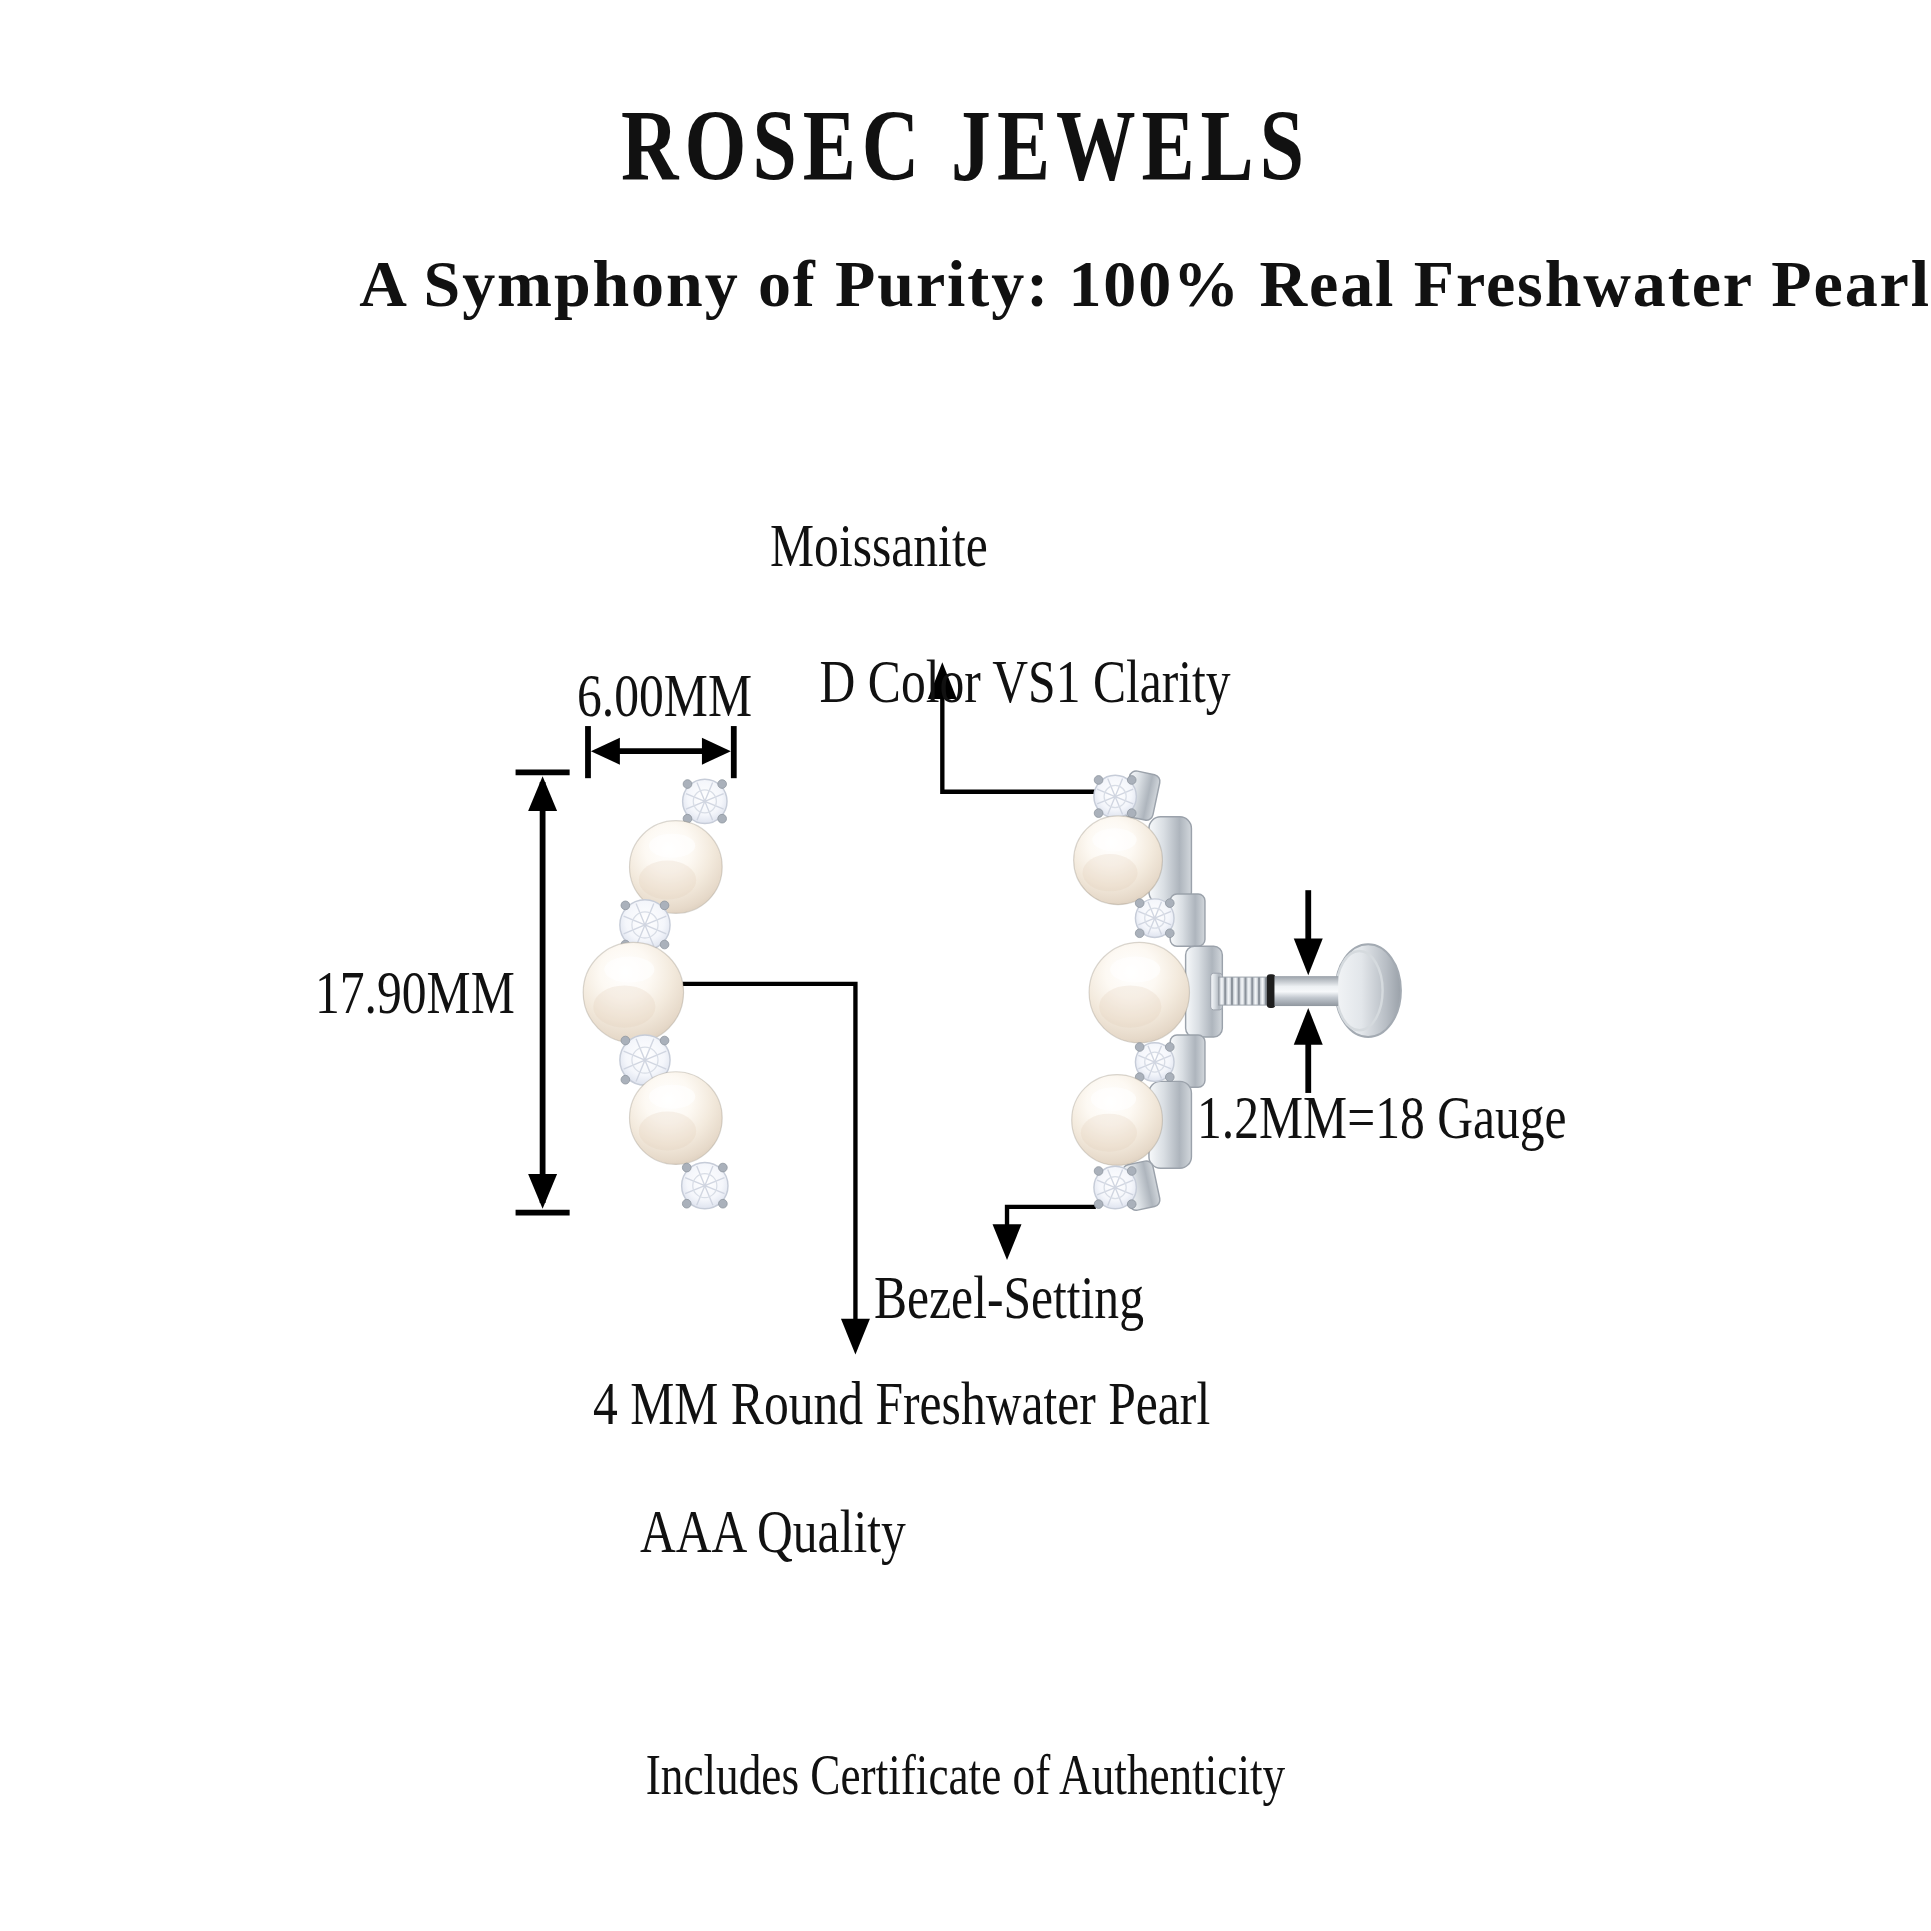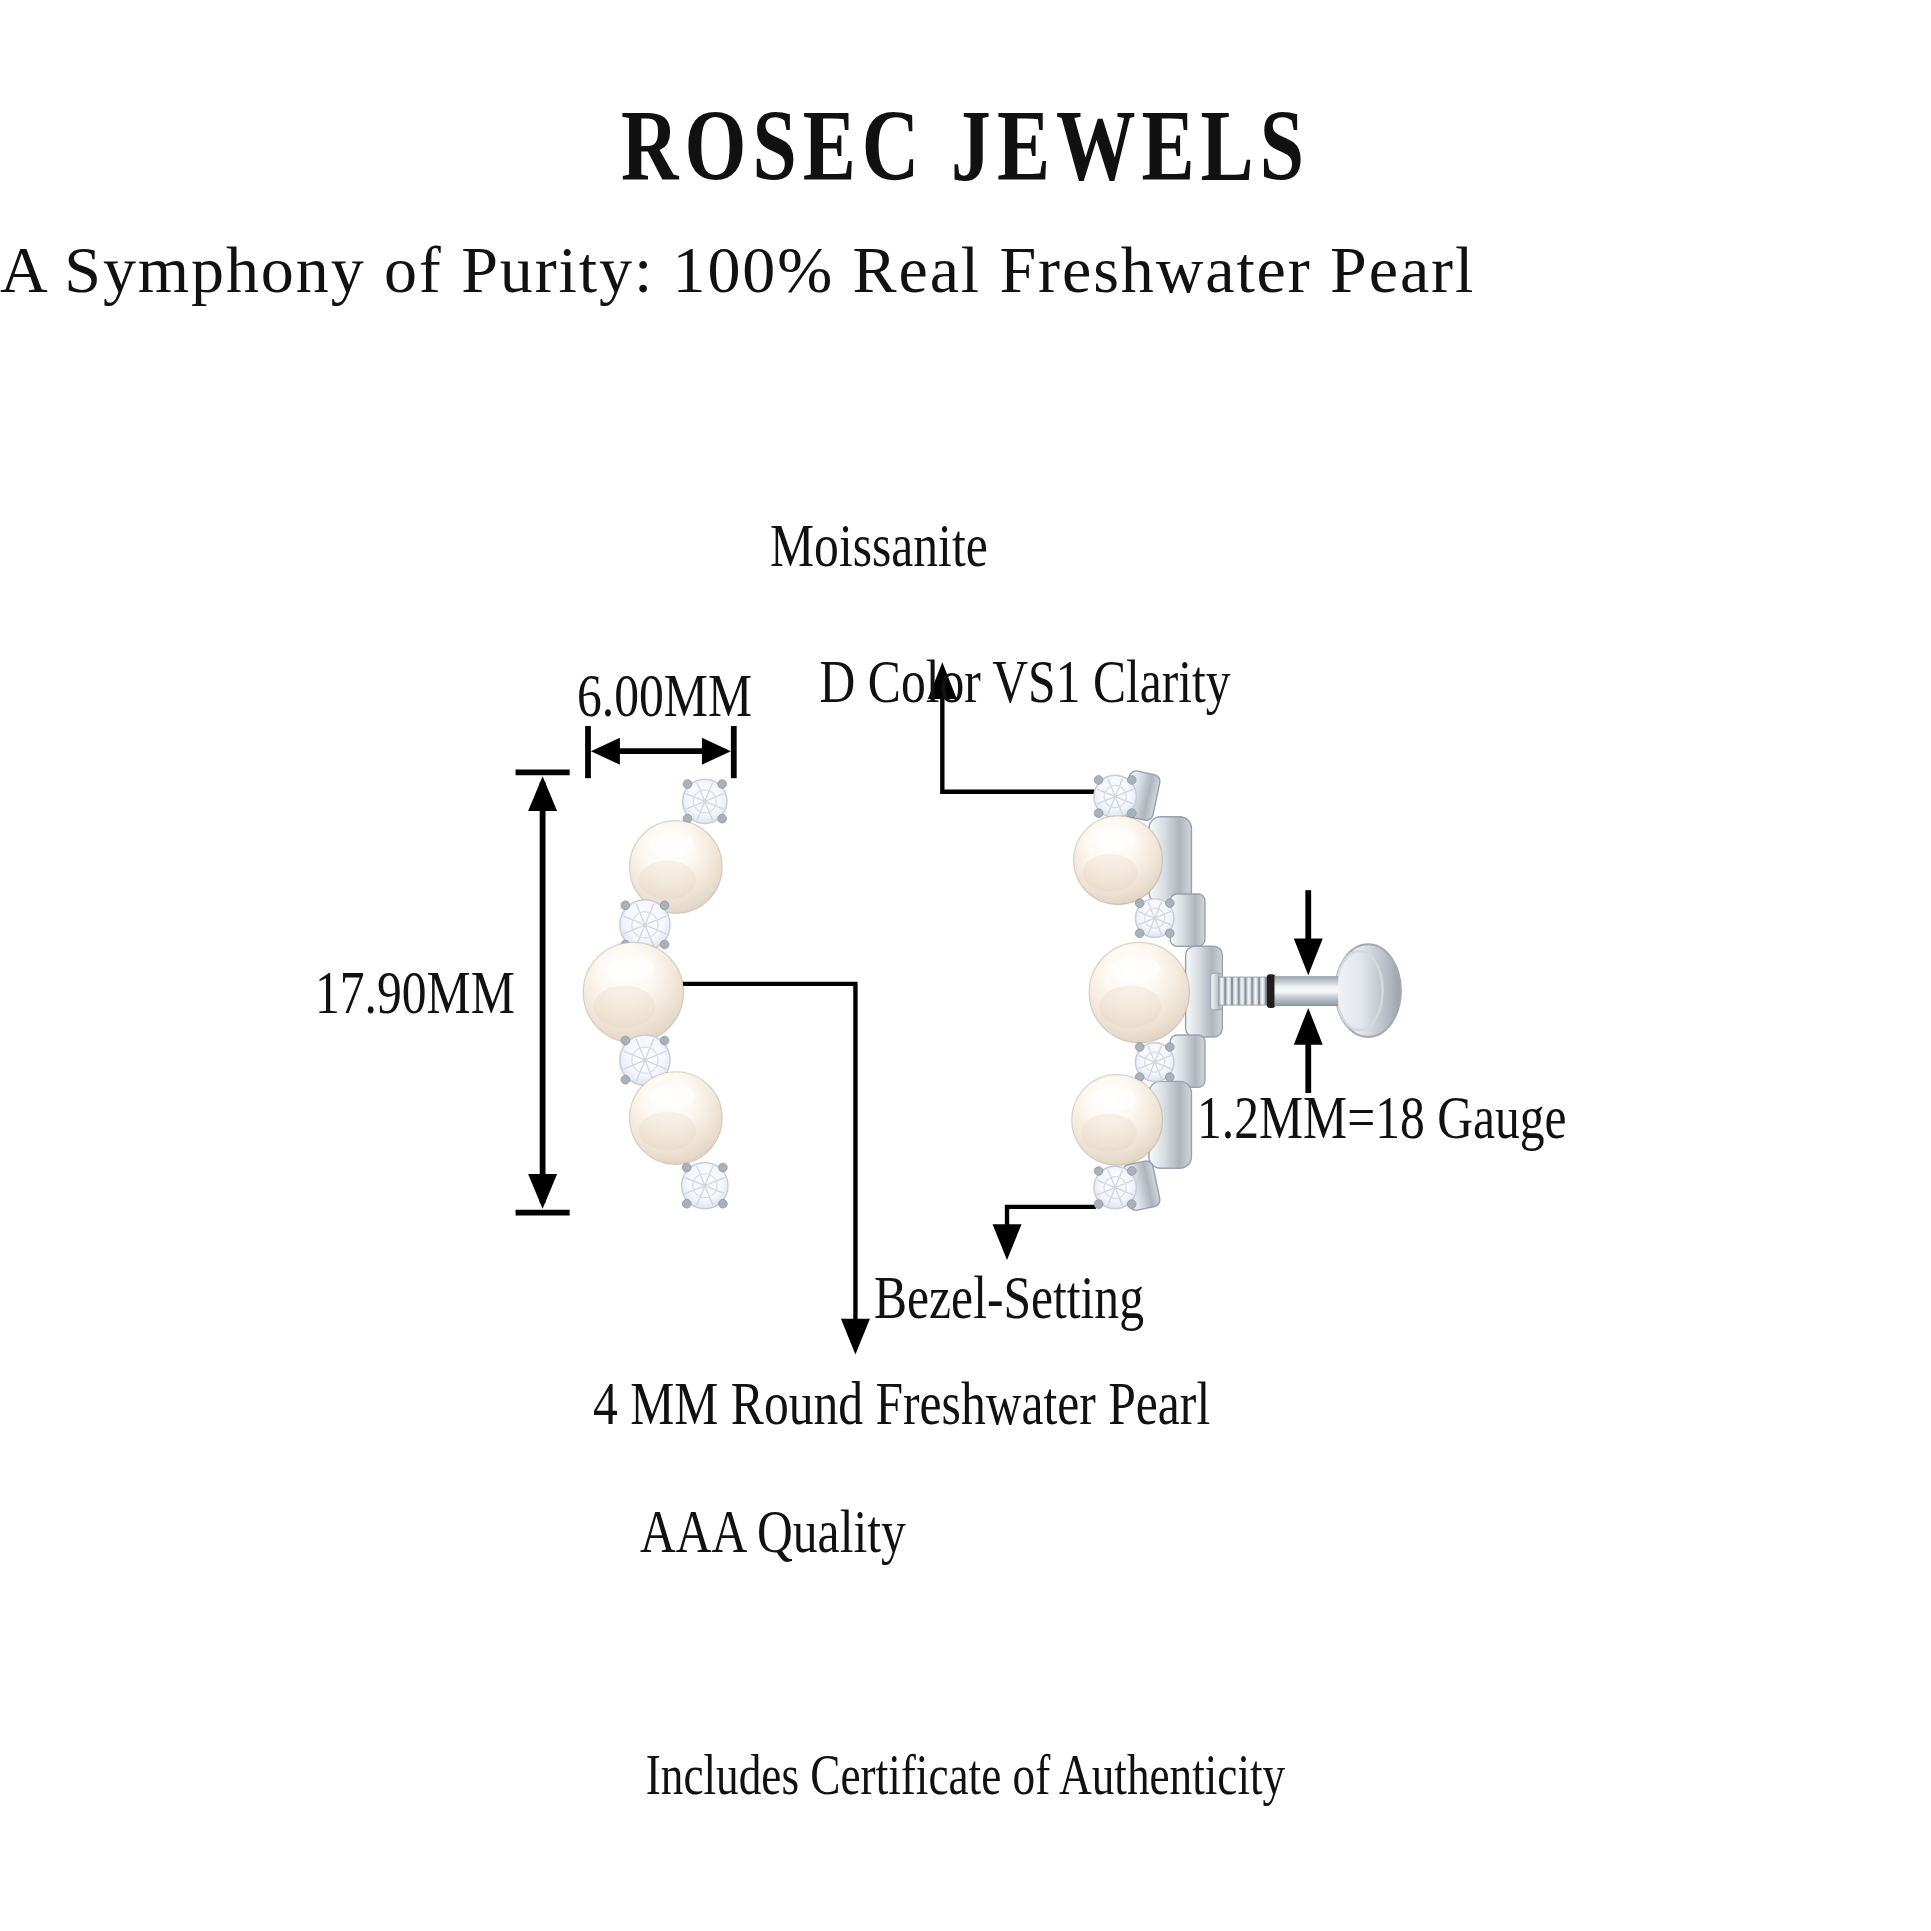--- a/index.html
+++ b/index.html
@@ -3,21 +3,21 @@
 <meta charset="utf-8">
 <style>
   html,body{margin:0;padding:0;background:#ffffff;}
   #canvas{
     position:relative;width:1931px;height:1931px;background:#ffffff;overflow:hidden;
     font-family:"Liberation Serif","DejaVu Serif",serif;color:#111111;
   }
   #art{position:absolute;left:0;top:0;}
   .txt{position:absolute;white-space:pre;color:#111111;}
   .title{font-size:102px;line-height:1;letter-spacing:7.7px;transform:scaleX(.78);transform-origin:50% 0;text-align:center;left:0;right:0;top:95px;font-weight:600;}
-  .tagline{font-size:66px;line-height:1;letter-spacing:1.9px;text-align:left;left:0;right:0;top:237px;font-weight:400;}
+  .tagline{font-size:66px;line-height:1;letter-spacing:1.9px;text-align:right;left:0;right:0;top:251px;font-weight:700;}
   .lbl{font-size:62px;line-height:68px;transform:scaleX(.8);transform-origin:0 0;}
   .lbl.right{transform-origin:100% 0;text-align:right;}
   .footer{font-size:58px;line-height:1;transform:scaleX(.78);transform-origin:50% 0;text-align:center;left:0;right:0;top:1746px;}
   
   .ln line, .ln polyline{stroke:#000000;stroke-width:6;fill:none;}
   .ln polygon{fill:#000000;stroke:none;}
   .ptr polyline{stroke:#000000;stroke-width:4.5;fill:none;}
   .ptr polygon{fill:#000000;stroke:none;}
 </style>
 </head>

